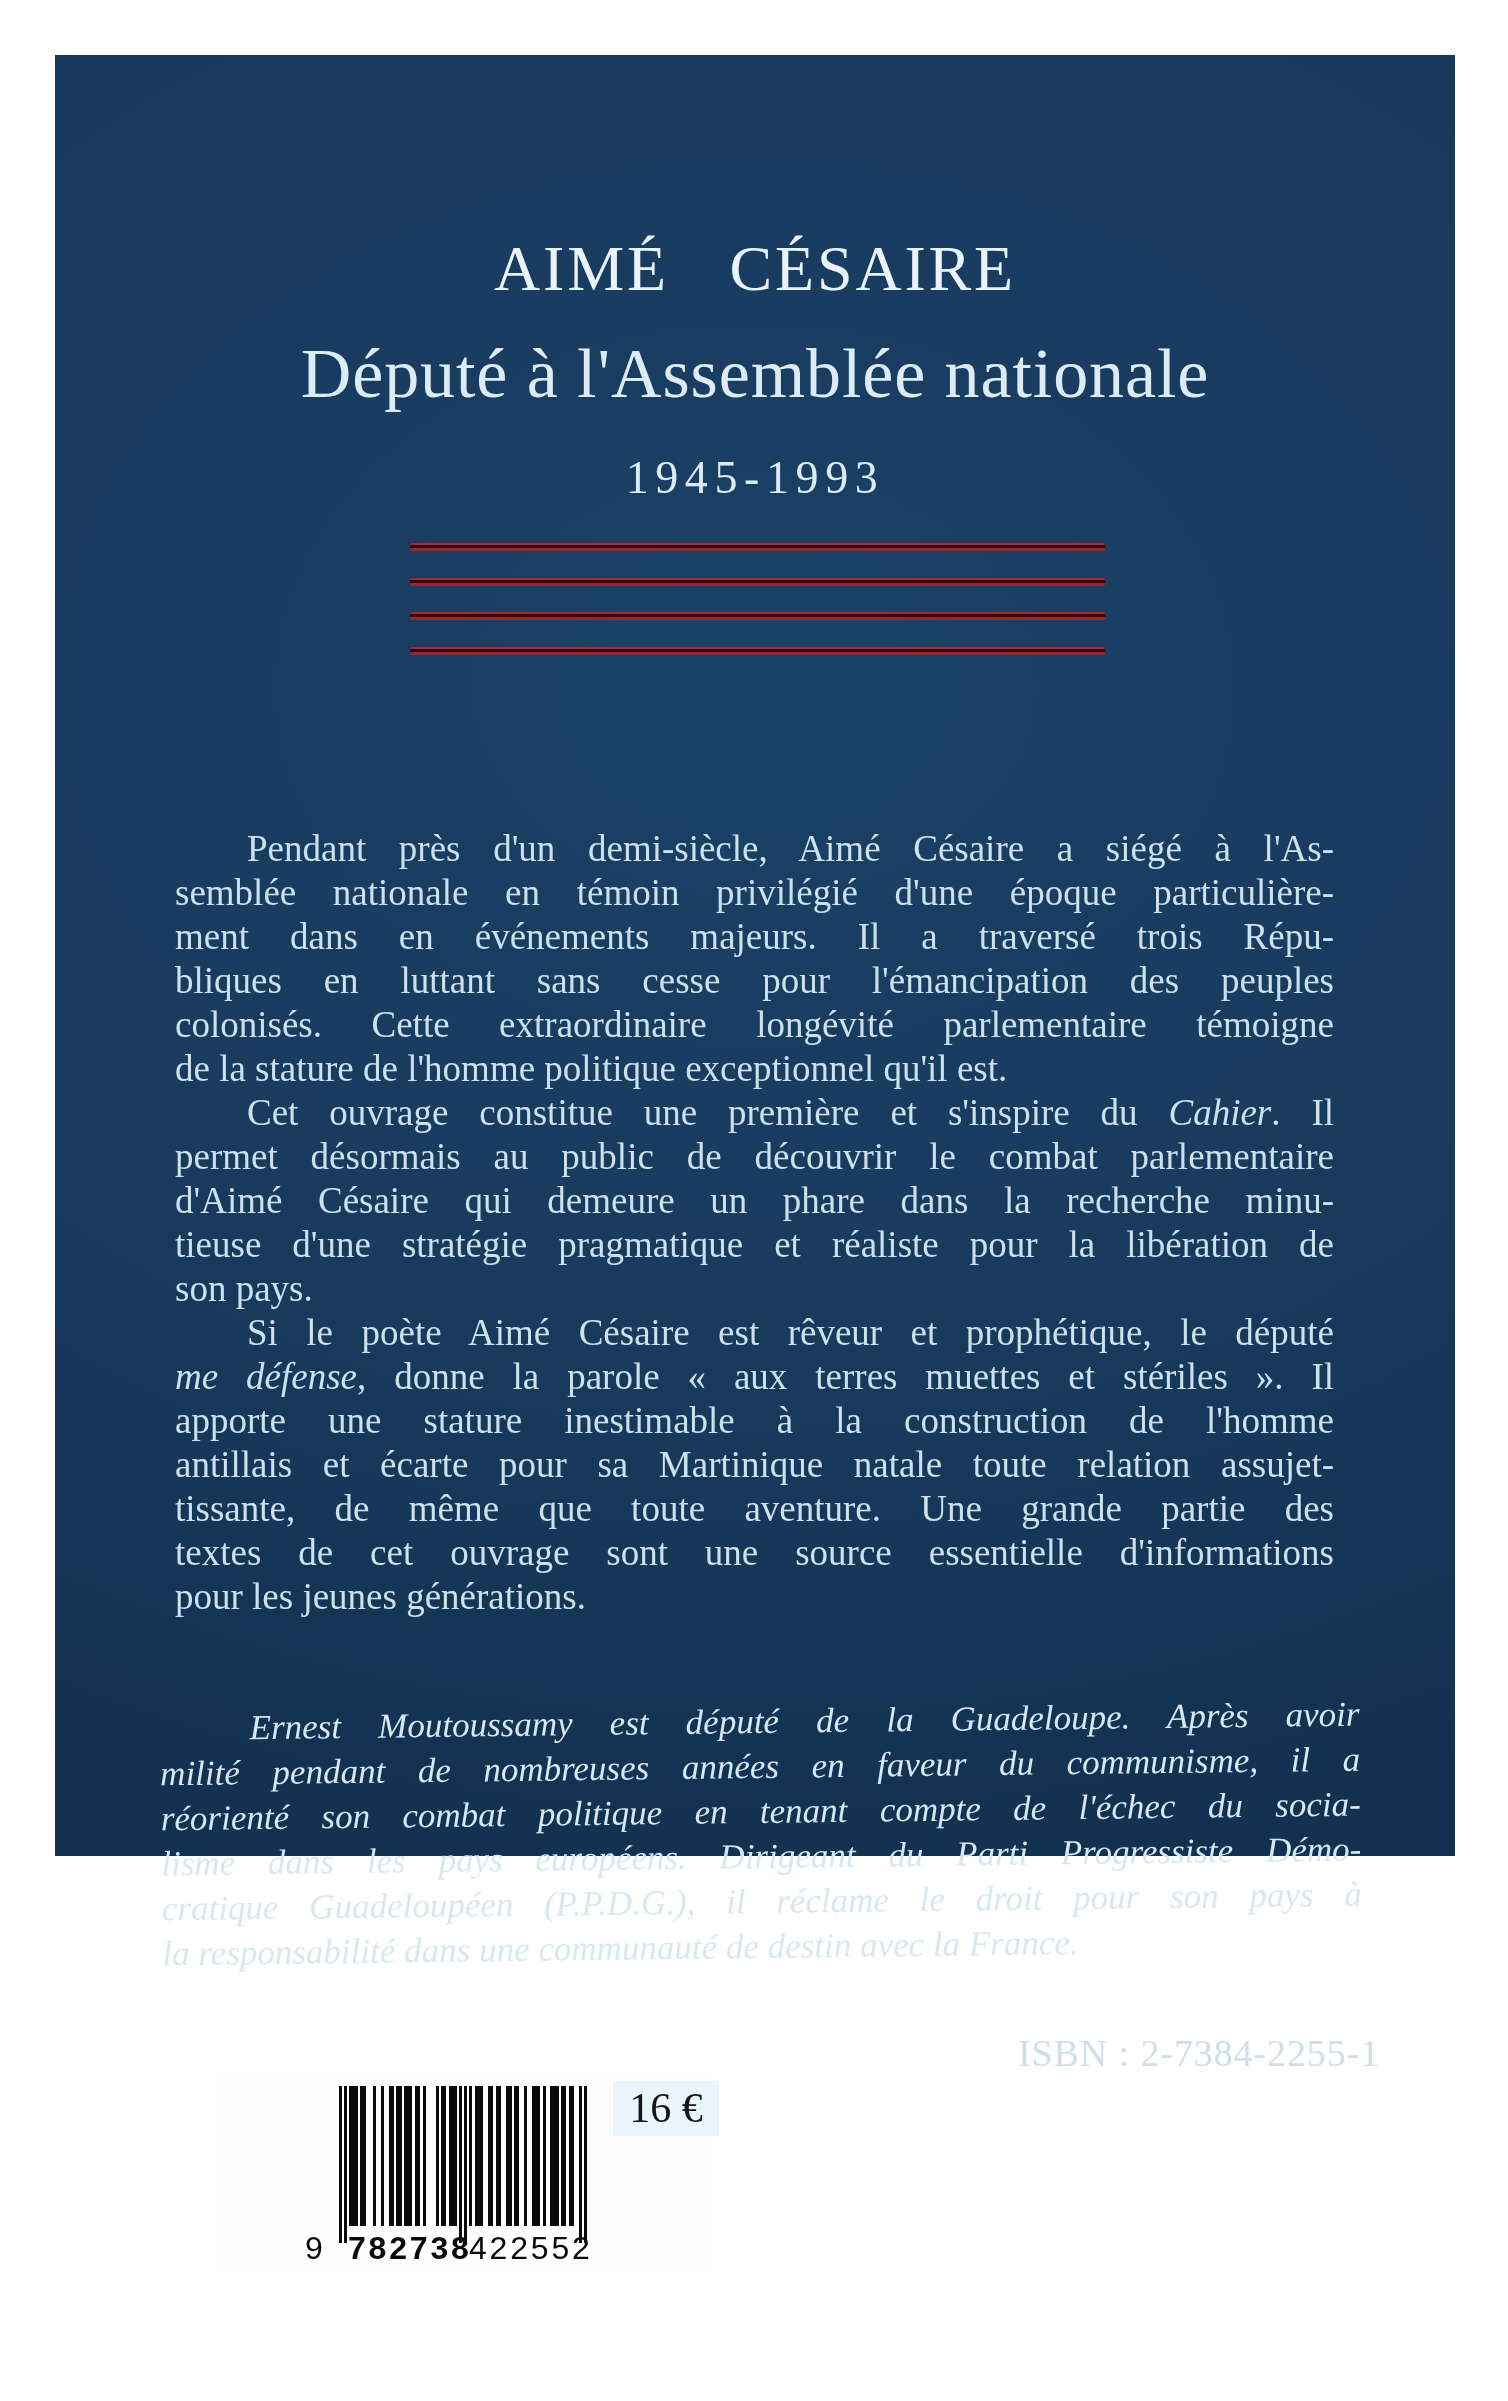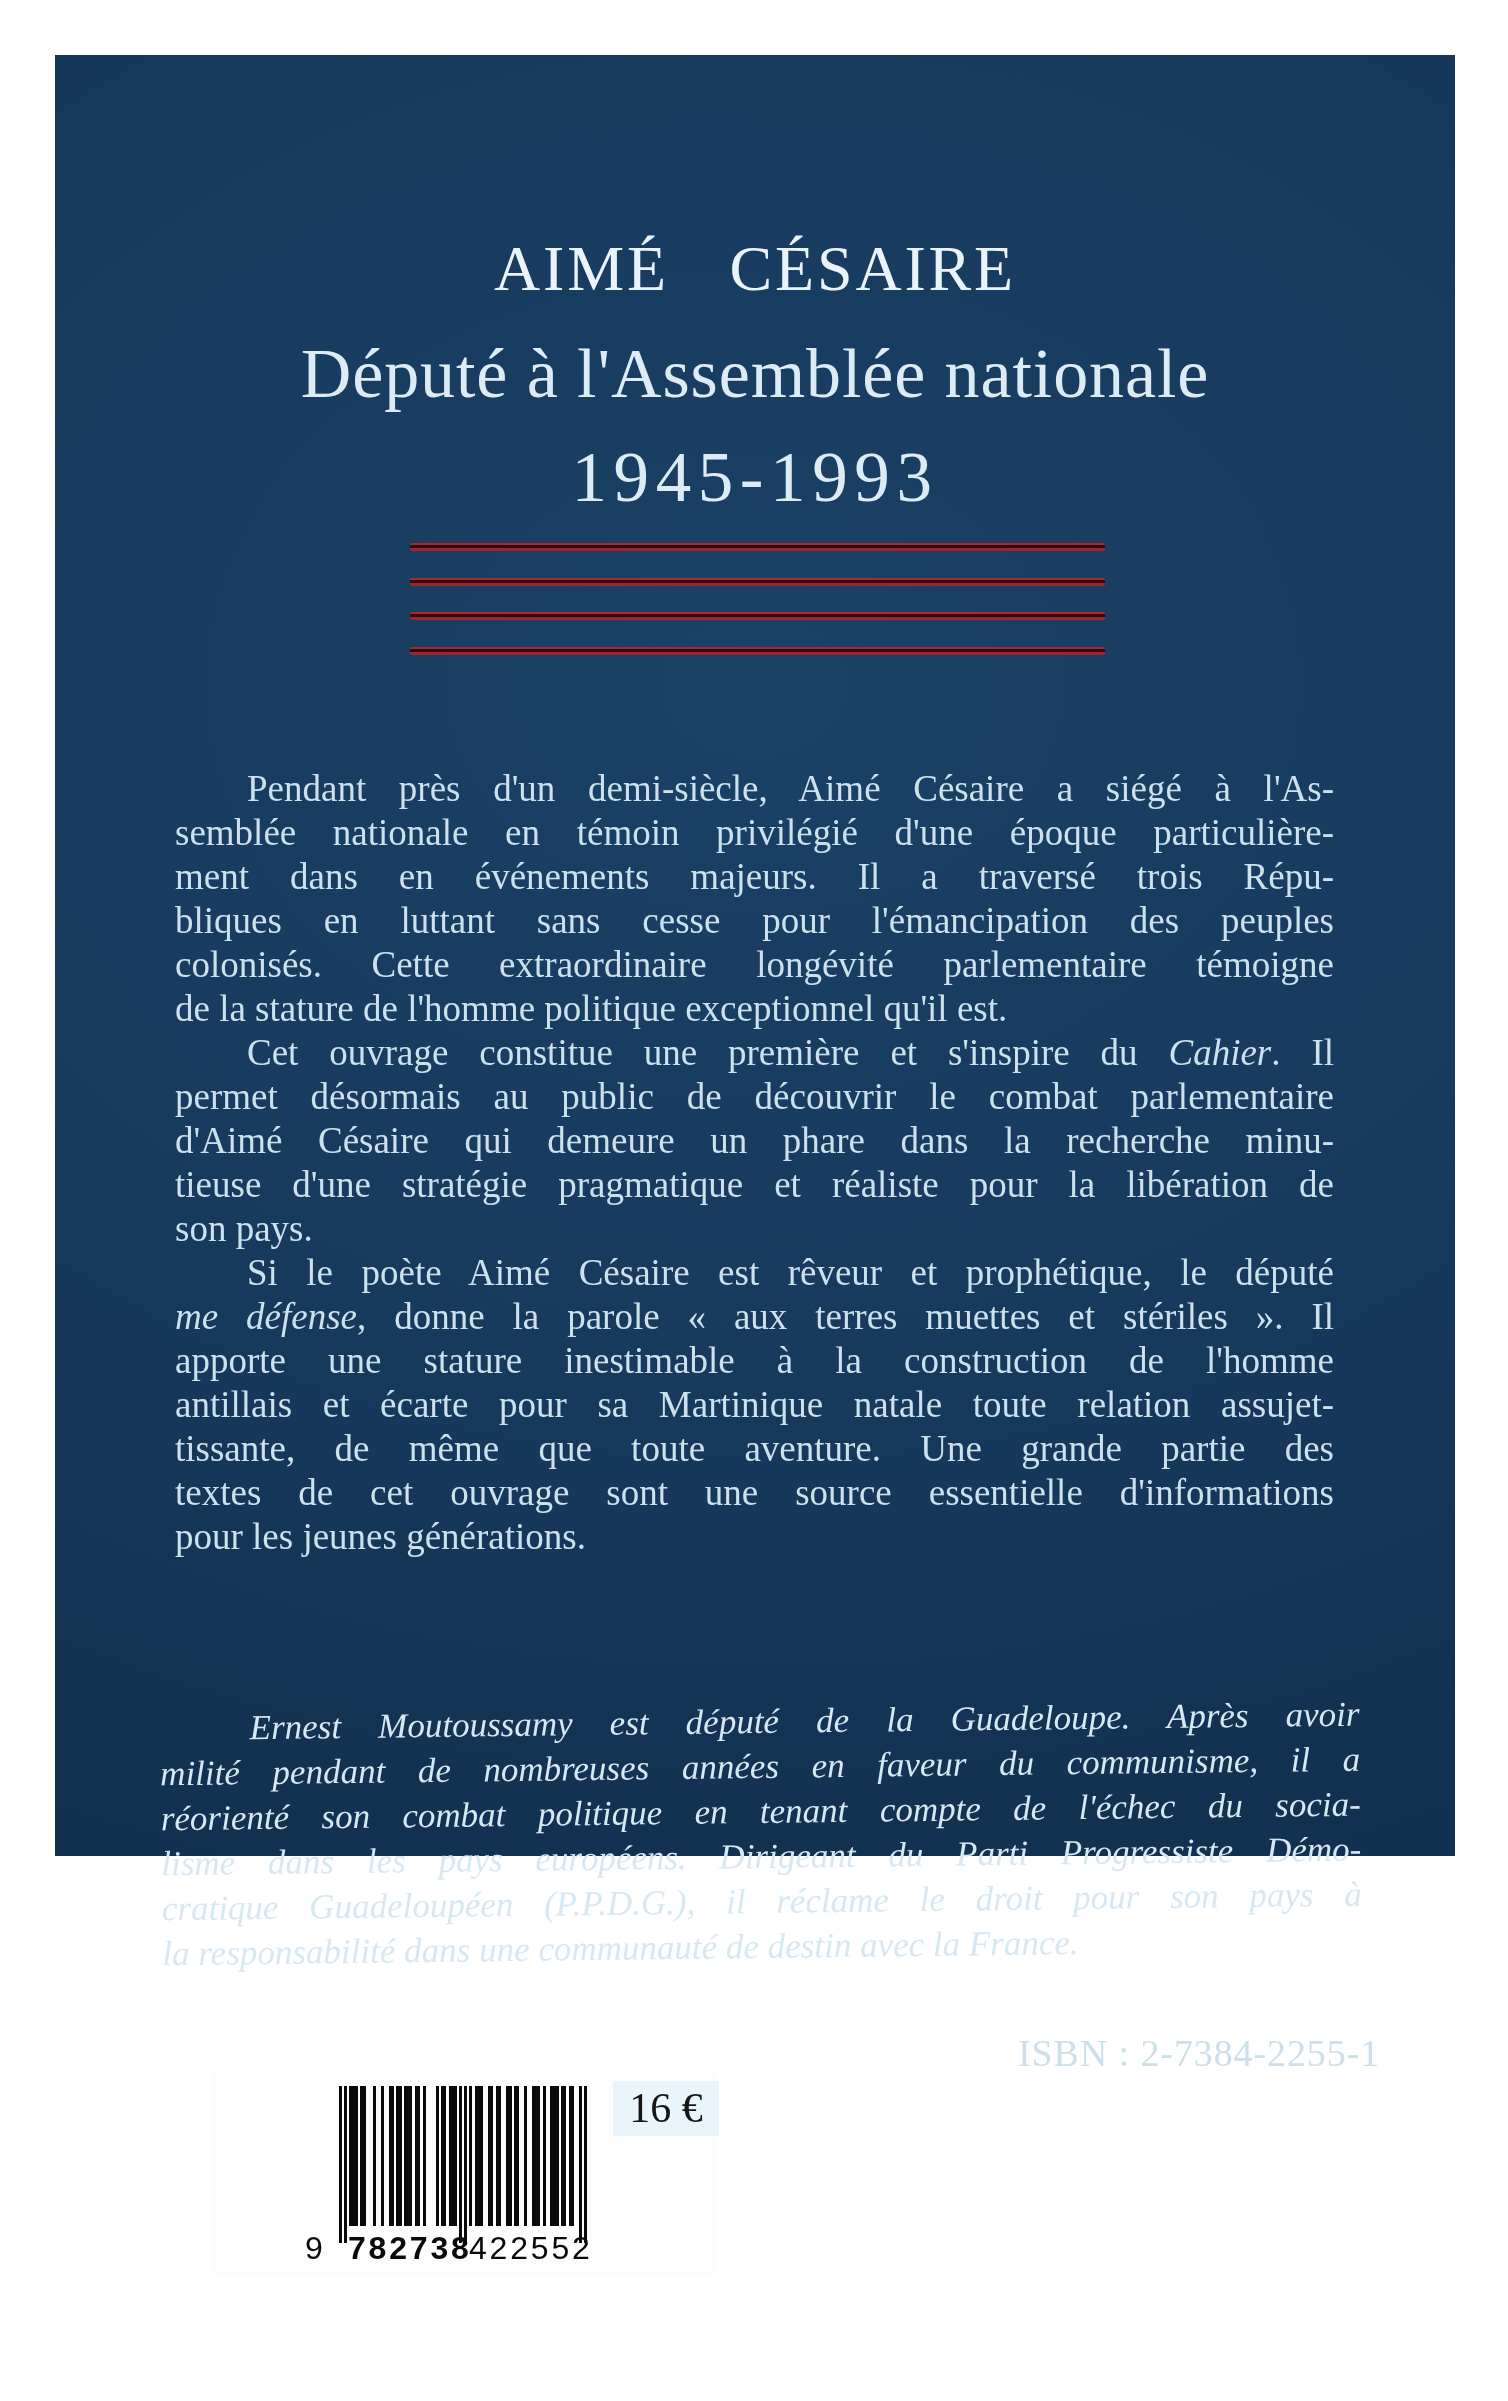--- a/index.html
+++ b/index.html
@@ -10,30 +10,30 @@
     position:relative;
     overflow:hidden;
   }
   .cover {
     position:absolute; left:55px; top:55px; width:1400px; height:1801px;
     background:radial-gradient(120% 70% at 50% 35%, #1b4166 0%, #17395c 58%, #12304f 100%);
   }
   .t-center { position:absolute; left:0; width:100%; text-align:center; line-height:1; }
   .title    { top:182px; font-size:64px; letter-spacing:2.8px; word-spacing:42px; color:#e9f3f9; }
   .subtitle { top:284px; font-size:70px; letter-spacing:0.9px; color:#dcebf4; }
-  .years    { top:387px; font-size:71px; letter-spacing:6.6px; color:#dcebf4; }
+  .years    { top:400px; font-size:46px; letter-spacing:6.6px; color:#dcebf4; }
 
   .rule {
     position:absolute; left:355px; width:695px; height:7.6px; border-radius:1.9px;
     background:linear-gradient(to bottom,#a52a33 0px,#a52a33 2.5px,#320a10 2.5px,#320a10 5.1px,#9e2530 5.1px,#9e2530 7.6px);
   }
   .rule-1 { top:488px; } .rule-2 { top:523px; } .rule-3 { top:557px; } .rule-4 { top:592px; }
 
   .synopsis {
-    position:absolute; left:120px; top:712px; width:1159px;
+    position:absolute; left:120px; top:772px; width:1159px;
     font-size:37px; line-height:44px; color:#cde1ec;
   }
   .tline { text-align:justify; text-align-last:justify; }
   .tline.lastline { text-align-last:left; }
   .tline.indent { text-indent:72px; }
 
   .bio {
     position:absolute; left:106px; top:1644px; width:1200px;
     font-size:35px; line-height:45px; font-style:italic; color:#d7e8f2;
     transform:rotate(-0.7deg);

